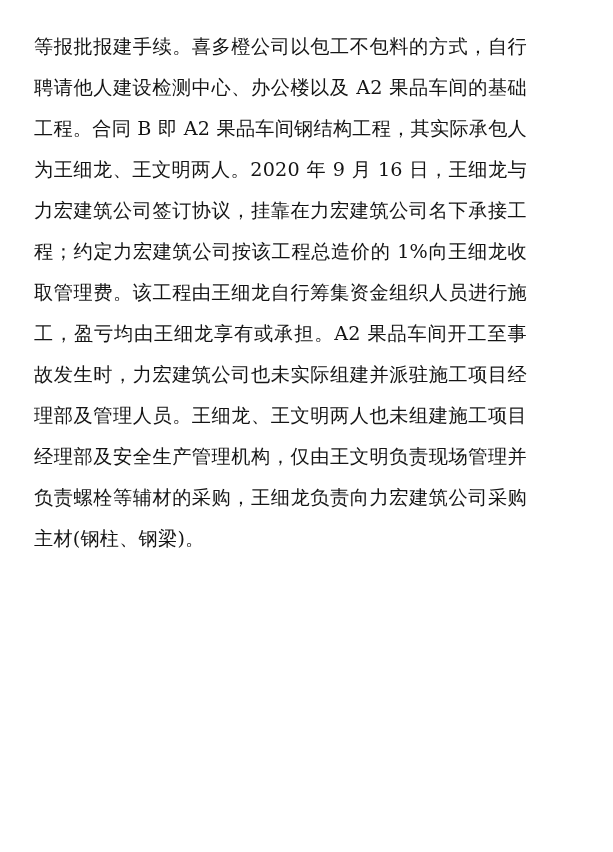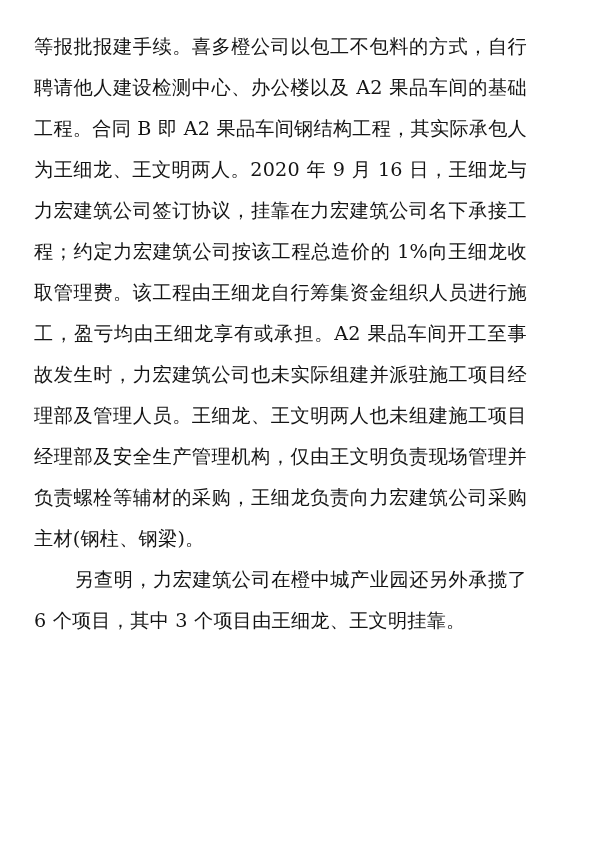--- a/index.html
+++ b/index.html
@@ -40,15 +40,14 @@
   .doc-body p + p {
     margin-top: 0;
   }
 </style>
 </head>
 <body>
 
 <div class="page">
   <div class="doc-body">
     <p class="para">等报批报建手续。喜多橙公司以包工不包料的方式，自行聘请他人建设检测中心、办公楼以及 A2 果品车间的基础工程。合同 B 即 A2 果品车间钢结构工程，其实际承包人为王细龙、王文明两人。2020 年 9 月 16 日，王细龙与力宏建筑公司签订协议，挂靠在力宏建筑公司名下承接工程；约定力宏建筑公司按该工程总造价的 1%向王细龙收取管理费。该工程由王细龙自行筹集资金组织人员进行施工，盈亏均由王细龙享有或承担。A2 果品车间开工至事故发生时，力宏建筑公司也未实际组建并派驻施工项目经理部及管理人员。王细龙、王文明两人也未组建施工项目经理部及安全生产管理机构，仅由王文明负责现场管理并负责螺栓等辅材的采购，王细龙负责向力宏建筑公司采购主材(钢柱、钢梁)。</p>
-    <p class="para indent">另查明，力宏建筑公司在橙中城产业园还另外承揽了 6 个项目，其中 3 个项目由王细龙、王文明挂靠。</p>
   </div>
 </div>
 
 </body></html>

